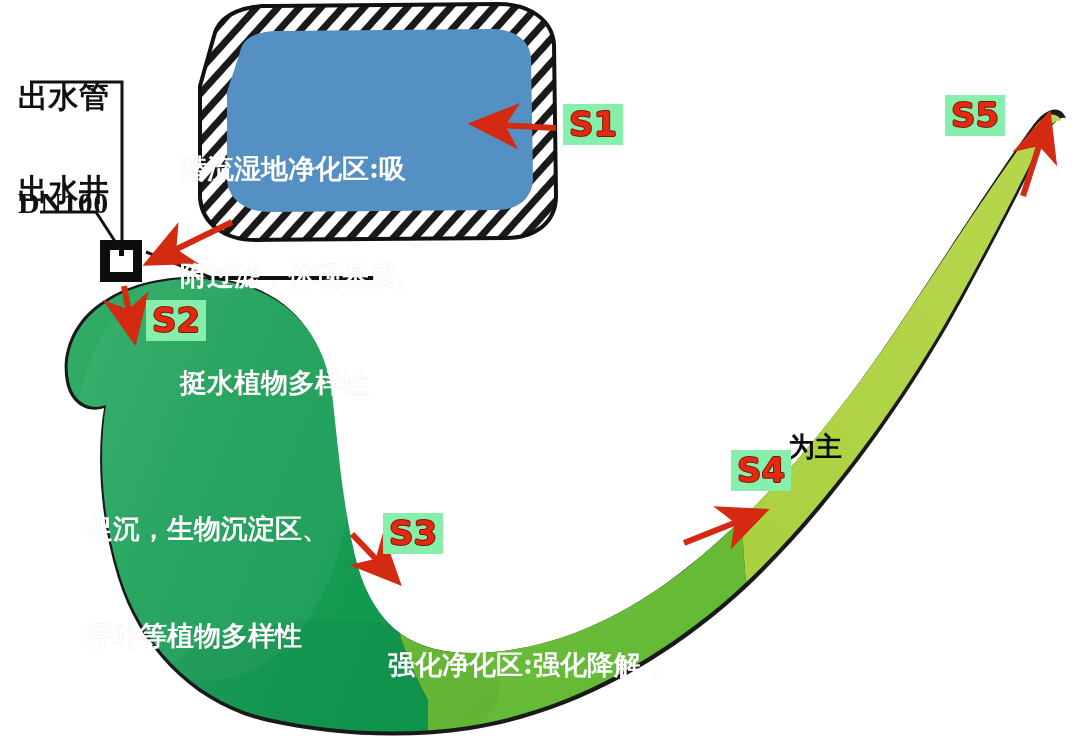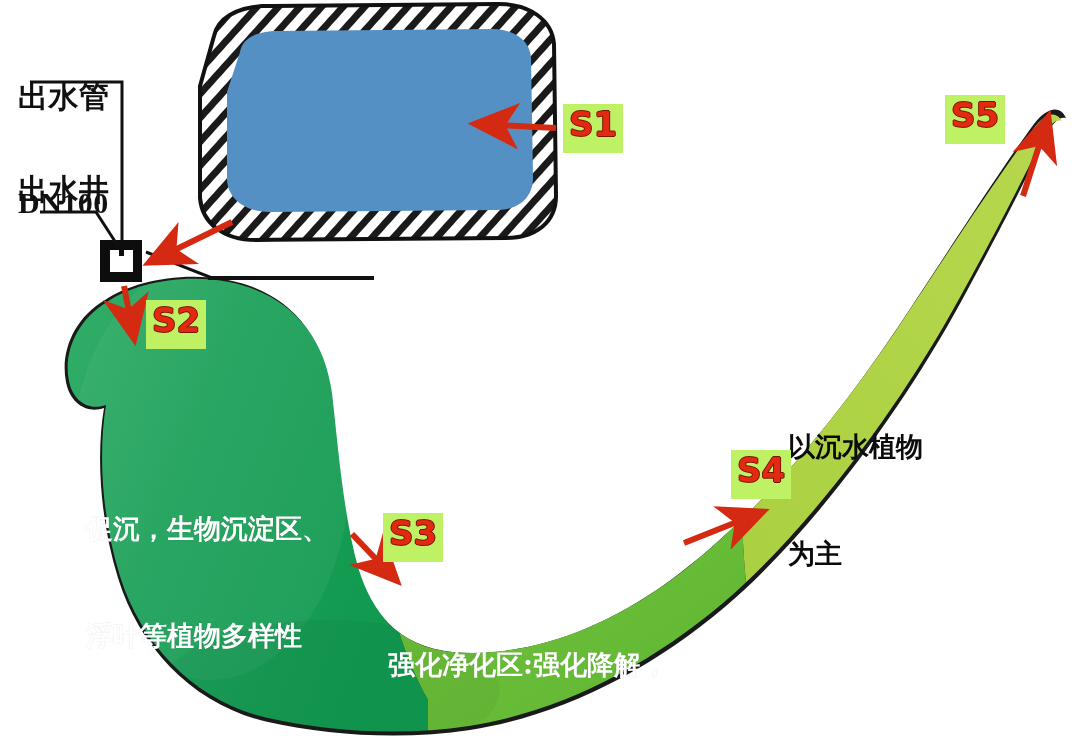--- a/index.html
+++ b/index.html
@@ -11,22 +11,22 @@
 
   
   .eng{font-family:"Liberation Serif","DejaVu Serif",serif;color:#111;font-size:30px;font-weight:700;letter-spacing:0.5px;}
 
   
   .cap-white{font-family:"DejaVu Serif","Liberation Serif",serif;color:#ffffff;font-weight:700;font-size:27px;line-height:1.32;
              text-shadow:0 0 1px rgba(0,0,0,.18);}
   .cap-black{font-family:"DejaVu Serif","Liberation Serif",serif;color:#0b0b0b;font-weight:700;font-size:27px;line-height:1.32;}
 
   
-  .badge{position:absolute;background:#bef264;color:#E32A10;font-family:"DejaVu Sans","Liberation Sans",sans-serif;
-         font-weight:700;font-size:34px;line-height:1;padding:3px 6px 12px 6px;letter-spacing:0px;
+  .badge{position:absolute;background:#86efac;color:#E32A10;font-family:"DejaVu Sans","Liberation Sans",sans-serif;
+         font-weight:700;font-size:34px;line-height:1;padding:3px 6px 4px 6px;letter-spacing:0px;
          text-shadow:-1px 0 #7a1608, 0 -1px #7a1608, 1px 0 #7a1608, 0 1px #7a1608;}
 </style>
 </head>
 <body>
 
 <div id="stage">
 
   <svg id="art" viewBox="0 0 1080 752">
     <defs>
 
@@ -170,34 +170,38 @@
   </svg>
 
   <div class="txt eng" style="left:18px;top:8px;">
     <div>出水管</div>
     <div>DN100</div>
   </div>
 
   <div class="txt eng" style="left:18px;top:172px;">出水井</div>
 
 
+  <div class="txt cap-white" style="left:180px;top:80px;">
+    <div>潜流湿地净化区:吸</div>
+    <div>附过滤，体现基质、</div>
+    <div>挺水植物多样性</div>
+  </div>
 
   <div class="txt cap-white" style="left:86px;top:440px;">
     <div>促沉，生物沉淀区、</div>
     <div>浮叶等植物多样性</div>
   </div>
 
   <div class="txt cap-white" style="left:388px;top:576px;">
     <div>强化净化区:强化降解，</div>
     
     
   </div>
 
   <div class="txt cap-black" style="left:788px;top:358px;">
-    <div>以沉水植物</div>
     <div>为主</div>
   </div>
 
   <div class="badge" style="left:563px;top:104px;">S1</div>
   <div class="badge" style="left:146px;top:300px;">S2</div>
   <div class="badge" style="left:383px;top:513px;">S3</div>
   <div class="badge" style="left:723px;top:450px;margin-left:8px;">S4</div>
   <div class="badge" style="left:945px;top:95px;">S5</div>
 
 </div>

